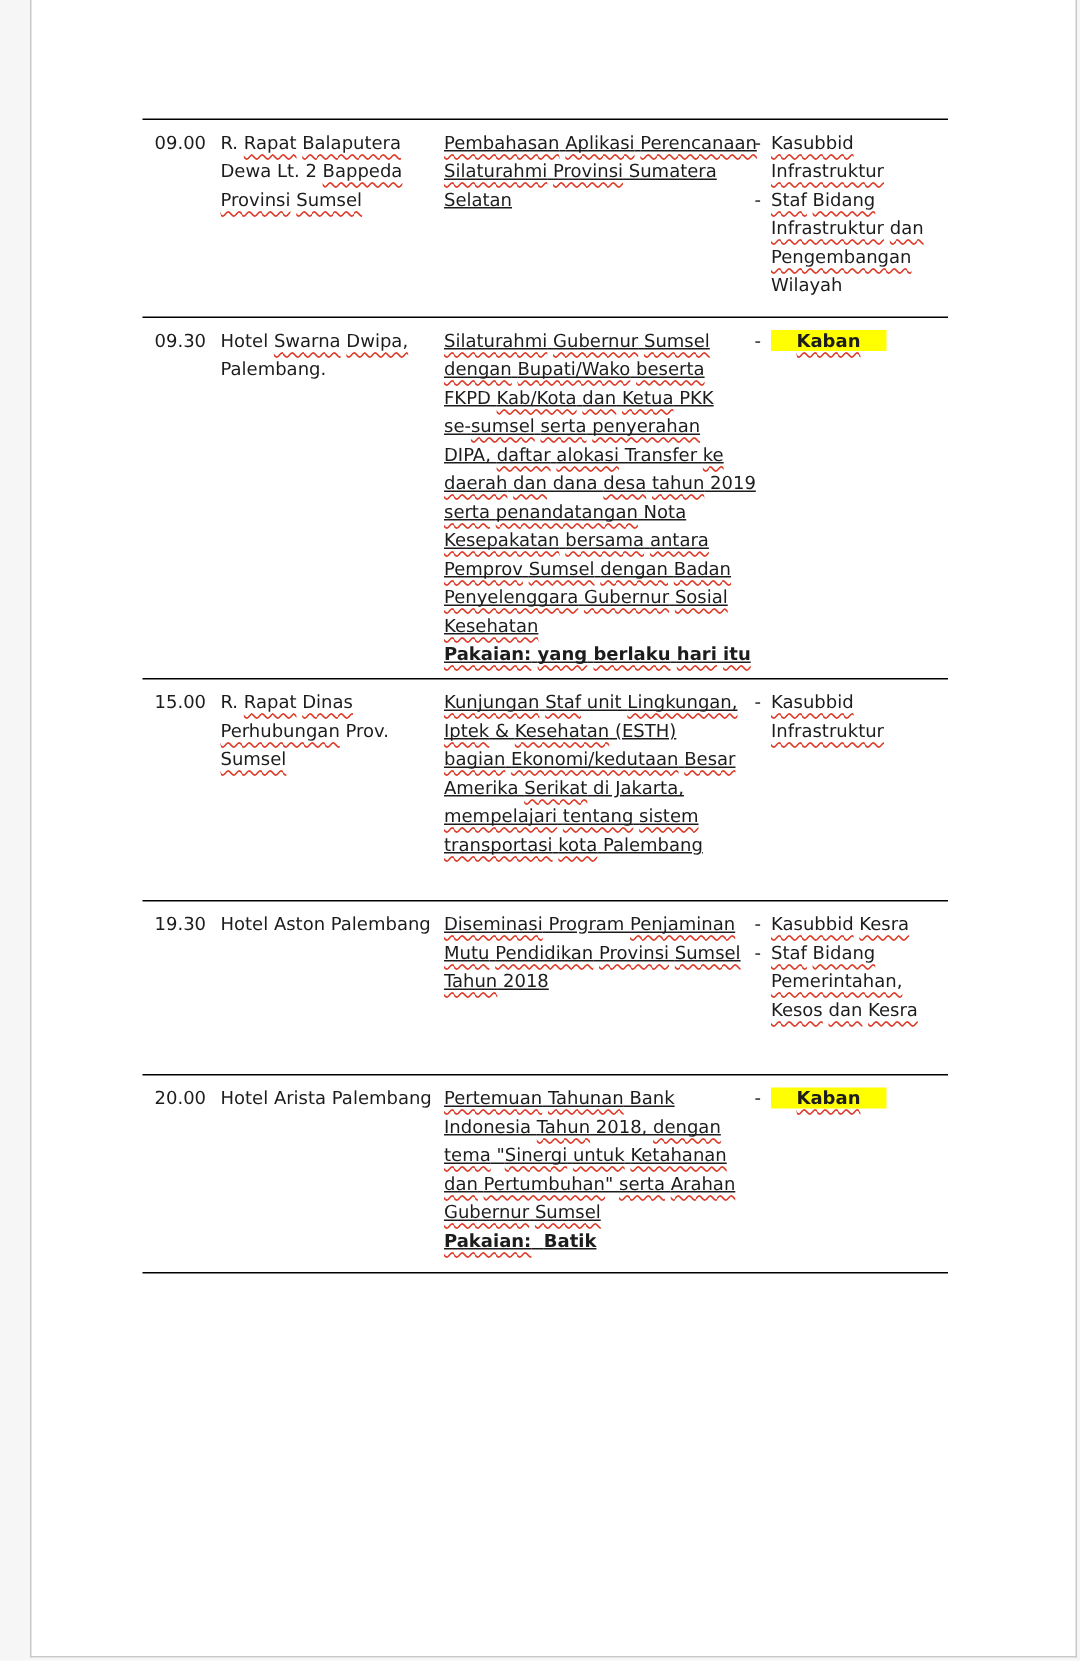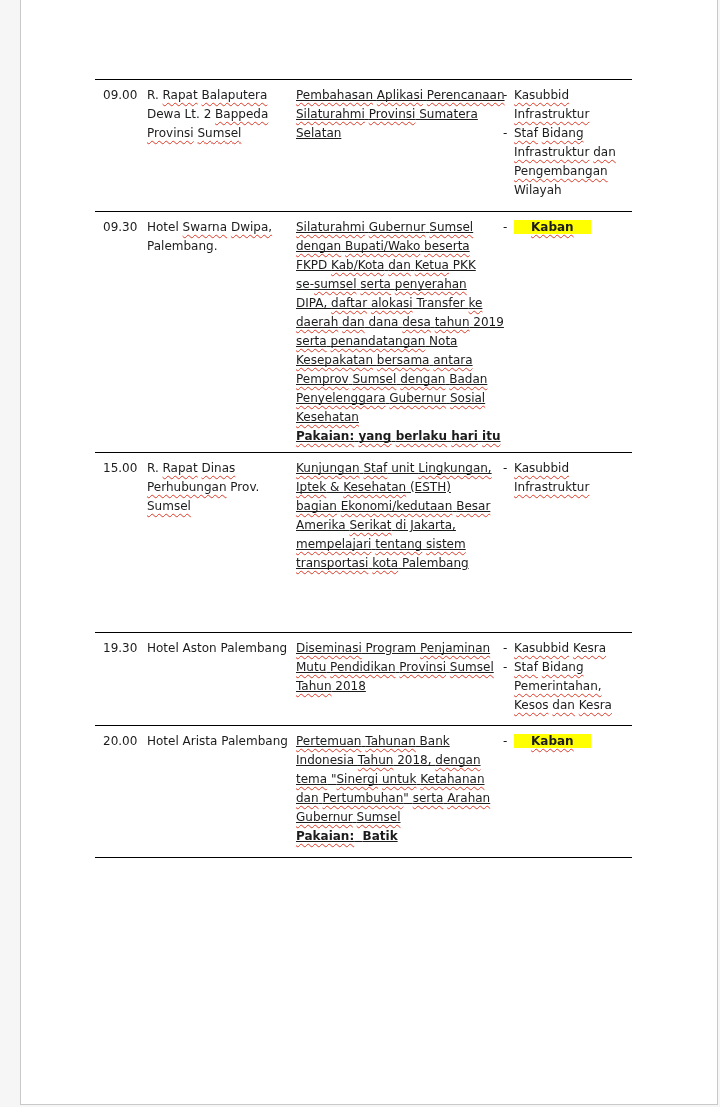--- a/index.html
+++ b/index.html
@@ -20,22 +20,22 @@
     position:absolute; left:74px; top:79px; width:537px;
     font-size:12px; line-height:19px;
   }
   .row {
     display:flex; border-top:1.5px solid var(--rule, #000);
     padding-top:6px;
   }
   .row:nth-child(1){ height:132px; }
   .row:nth-child(2){ height:241px; }
   .row:nth-child(3){ height:148px; }
-  .row:nth-child(4){ height:93px;margin-top:32px; }
-  .row:nth-child(5){ height:132px; }
+  .row:nth-child(4){ height:93px; }
+  .row:nth-child(5){ height:132px;margin-top:23px; }
   .table::after{ content:""; display:block; border-top:1.5px solid var(--rule, #000); }
   .cell { flex:none; }
   .c-time { width:52px; padding-left:8px; }
   .c-loc  { width:149px; }
   .c-desc { width:207px;text-decoration:underline; }
   .c-att  { width:129px; }
   .line { white-space:pre; }
   .sp {
     text-decoration-line:underline;
     text-decoration-style:wavy;

